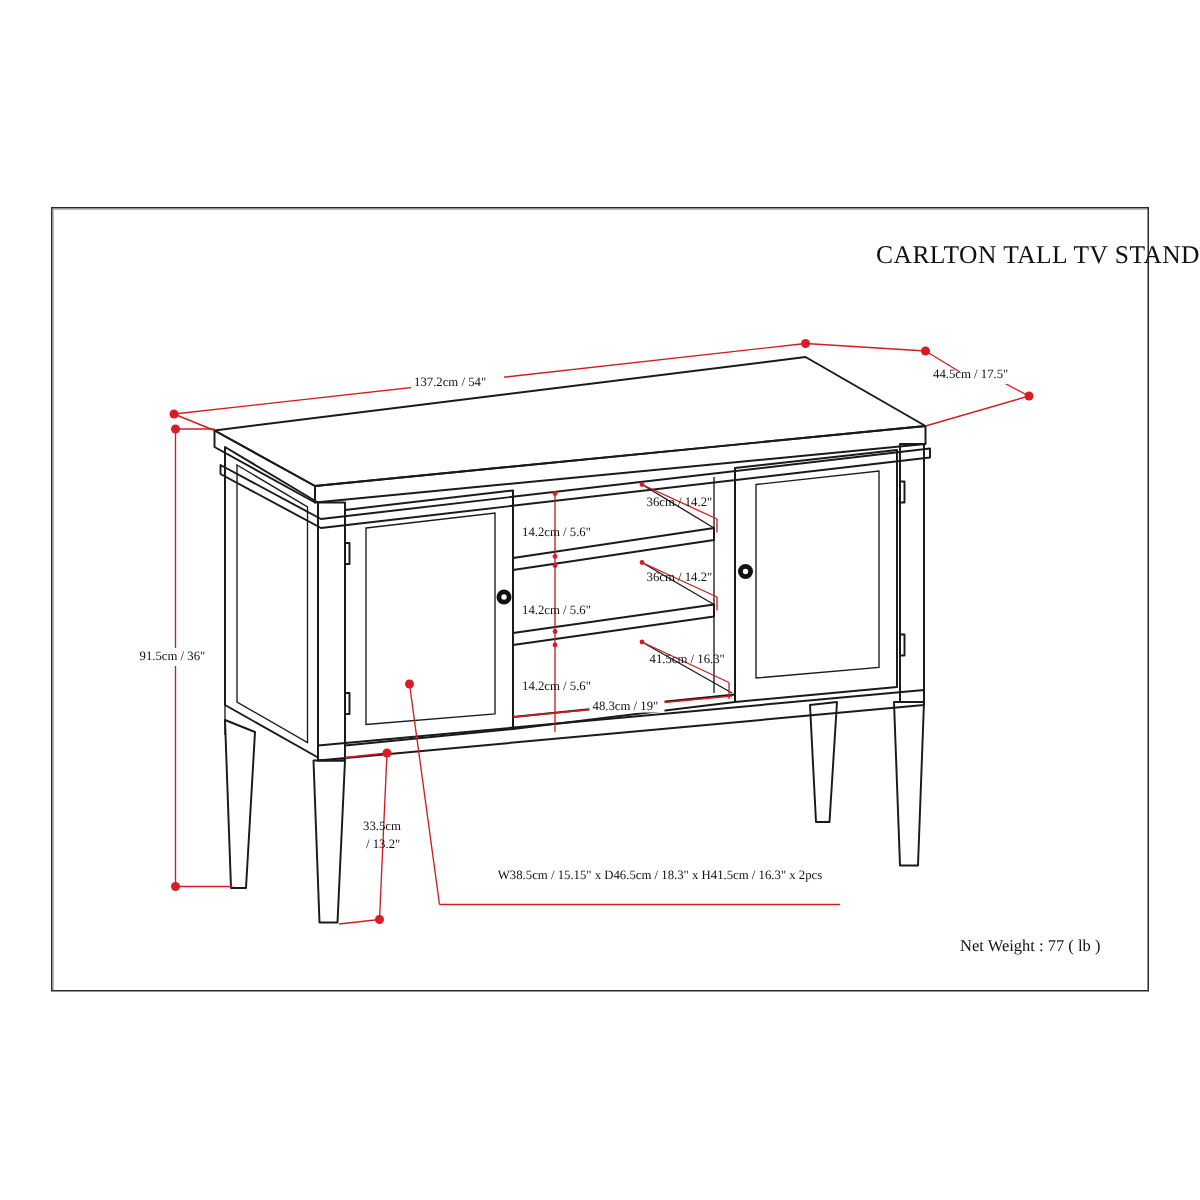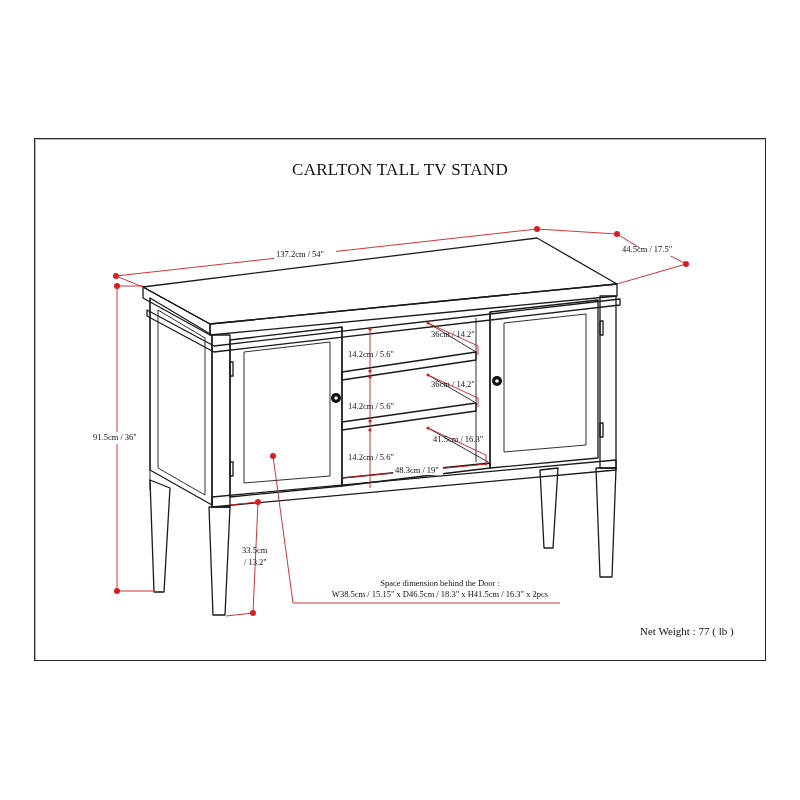--- a/index.html
+++ b/index.html
@@ -1,18 +1,18 @@
 <!DOCTYPE html>
 <html><head>
 <meta charset="utf-8">
 <style>
   html, body { margin: 0; padding: 0; background: #ffffff; }
   body { width: 800px; height: 800px; position: relative; overflow: hidden; font-family: "Liberation Serif", "DejaVu Serif", serif; }
   .frame { position: absolute; left: 34px; top: 138px; width: 730px; height: 521px; border: 1.5px solid #2a2a2a; box-shadow: inset 1px 1px 0 #bbb; }
-  .title { position: absolute; left: 0; width: 800px; top: 160px; text-align: center; font-size: 17px; letter-spacing: 0.3px; color: #111; }
+  .title { position: absolute; left: 0; width: 800px; top: 160px; text-align: right; font-size: 17px; letter-spacing: 0.3px; color: #111; }
   svg.drawing { position: absolute; left: 0; top: 0; }
   .lbl { font-family: "Liberation Serif", "DejaVu Serif", serif; font-size: 8.5px; fill: #111; }
   .note { position: absolute; font-size: 8.5px; color: #111; text-align: center; line-height: 11px; }
   .weight { position: absolute; left: 640px; top: 625px; font-size: 11px; color: #111; }
   .f { fill: none; stroke: #1a1a1a; stroke-width: 1.3; stroke-linejoin: round; }
   .ft { fill: none; stroke: #1a1a1a; stroke-width: 0.9; }
   .r { fill: none; stroke: #d21c22; stroke-width: 0.9; }
   .dot { fill: #d81e24; }
 </style>
 </head>
@@ -138,17 +138,16 @@
     <text class="lbl" x="348" y="460">14.2cm / 5.6"</text>
     <text class="lbl" x="431" y="337">36cm / 14.2"</text>
     <text class="lbl" x="431" y="387">36cm / 14.2"</text>
     <text class="lbl" x="433" y="442">41.5cm / 16.3"</text>
     <rect x="393" y="465" width="50" height="10" fill="#fff"></rect>
     <text class="lbl" x="395" y="473">48.3cm / 19"</text>
   </g>
 </svg>
 
 <div class="note" style="left:290px; top:578px; width:300px;">
-  <div>Space dimension behind the Door :</div>
   <div>W38.5cm / 15.15" x D46.5cm / 18.3" x H41.5cm / 16.3" x 2pcs</div>
 </div>
 
 <div class="weight">Net Weight : 77 ( lb )</div>
 
 </body></html>

